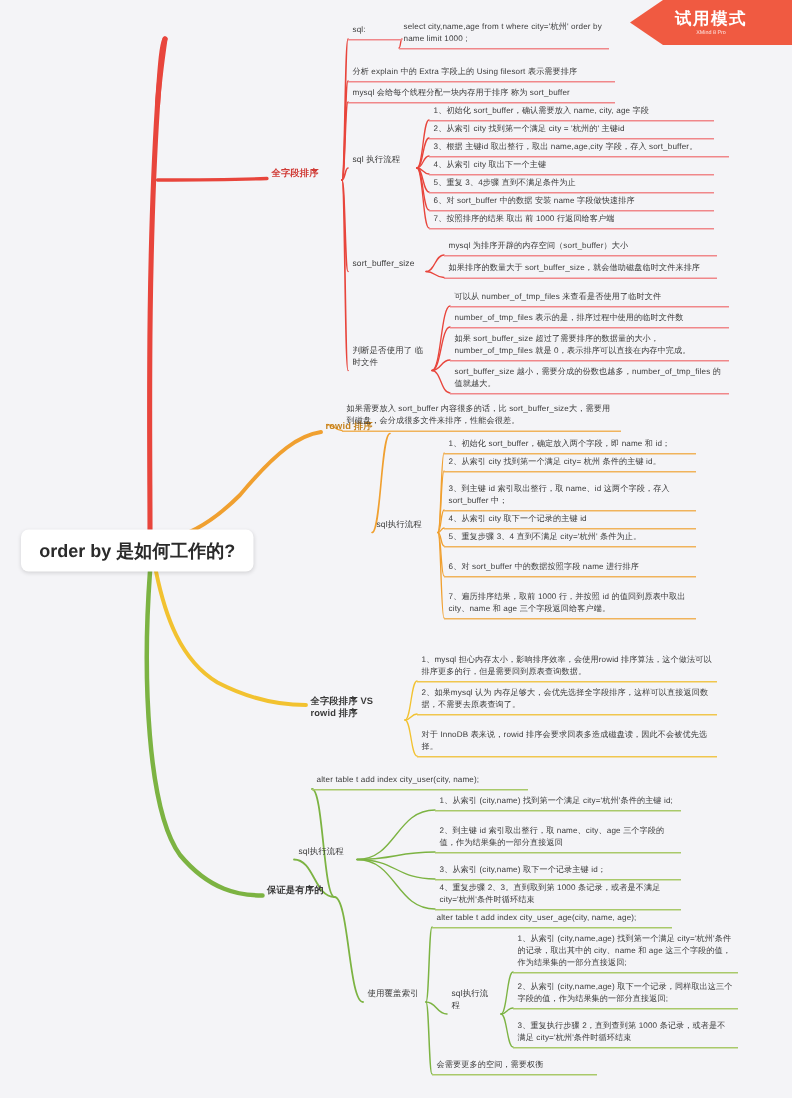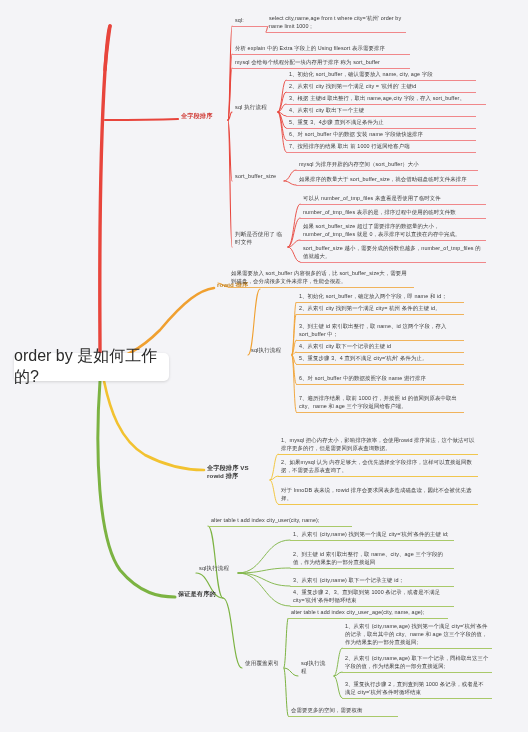--- a/index.html
+++ b/index.html
@@ -25,21 +25,21 @@
   .trial-banner .t2{font-size:4px;opacity:.85;line-height:5px;transform:scale(.9);}
 
   
   .root-node{
     position:absolute;
     left:14px;top:353px;
     width:155px;height:28px;
     background:#ffffff;border-radius:5px;
     box-shadow:0 1px 3px rgba(0,0,0,.14);
     display:flex;align-items:center;justify-content:center;
-    font-size:16px;font-weight:normal;color:#2b2b2b;
+    font-size:12px;font-weight:bold;color:#2b2b2b;
     z-index:30;
   }
 
   
   .node{
     position:absolute;
     font-size:5.4px;
     line-height:8px;
     color:#3d3d3d;
     padding:1.5px 3px 2.5px 3px;
@@ -129,20 +129,24 @@
       <path d="M238,573 C264,573 264,540 290,540" stroke="#7cb342" stroke-width="0.9" fill="none" stroke-linecap="round"></path>
       <path d="M238,573 C264,573 264,568 290,568" stroke="#7cb342" stroke-width="0.9" fill="none" stroke-linecap="round"></path>
       <path d="M238,573 C264,573 264,586 290,586" stroke="#7cb342" stroke-width="0.9" fill="none" stroke-linecap="round"></path>
       <path d="M238,573 C264,573 264,606 290,606" stroke="#7cb342" stroke-width="0.9" fill="none" stroke-linecap="round"></path>
       <path d="M334,676 C338,676 338,648 342,648" stroke="#7cb342" stroke-width="0.9" fill="none" stroke-linecap="round"></path>
       <path d="M334,676 C338,676 338,672 342,672" stroke="#7cb342" stroke-width="0.9" fill="none" stroke-linecap="round"></path>
       <path d="M334,676 C338,676 338,698 342,698" stroke="#7cb342" stroke-width="0.9" fill="none" stroke-linecap="round"></path>
       <path d="M218,283 C223,283 223,287 228,287" stroke="#f0a030" stroke-width="1" fill="none" stroke-linecap="round"></path>
     </svg>
 
+  <div class="trial-banner">
+    <div class="t1">试用模式</div>
+    <div class="t2">XMind 8 Pro</div>
+  </div>
 
   <div class="root-node">order by 是如何工作的?</div>
 
   <div class="node l1 c-red" style="left:178px;top:110px;width:50px;">全字段排序</div>
 
   <div class="node c-red underline" style="left:232px;top:14px;width:36px;">sql:</div>
   <div class="node c-red underline" style="left:266px;top:12px;width:140px;">select city,name,age from t where city='杭州' order by name limit 1000 ;</div>
 
   <div class="node c-red underline" style="left:232px;top:42px;width:178px;">分析 explain 中的 Extra 字段上的 Using filesort 表示需要排序</div>
   <div class="node c-red underline" style="left:232px;top:56px;width:178px;">mysql 会给每个线程分配一块内存用于排序 称为 sort_buffer</div>

